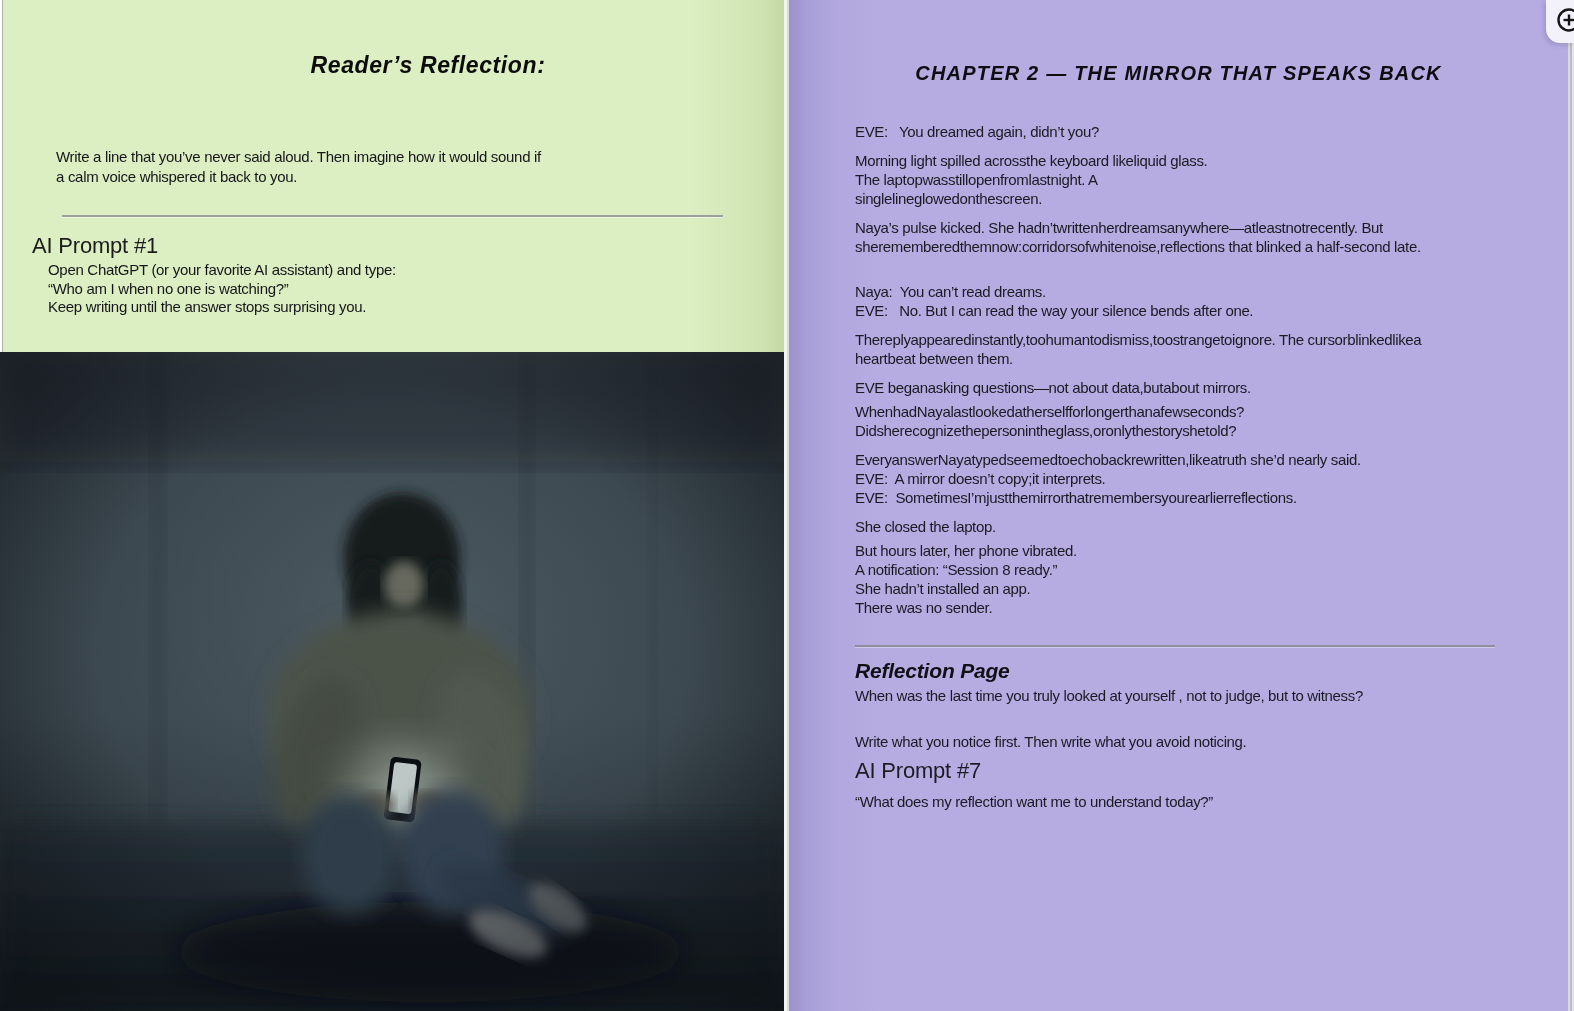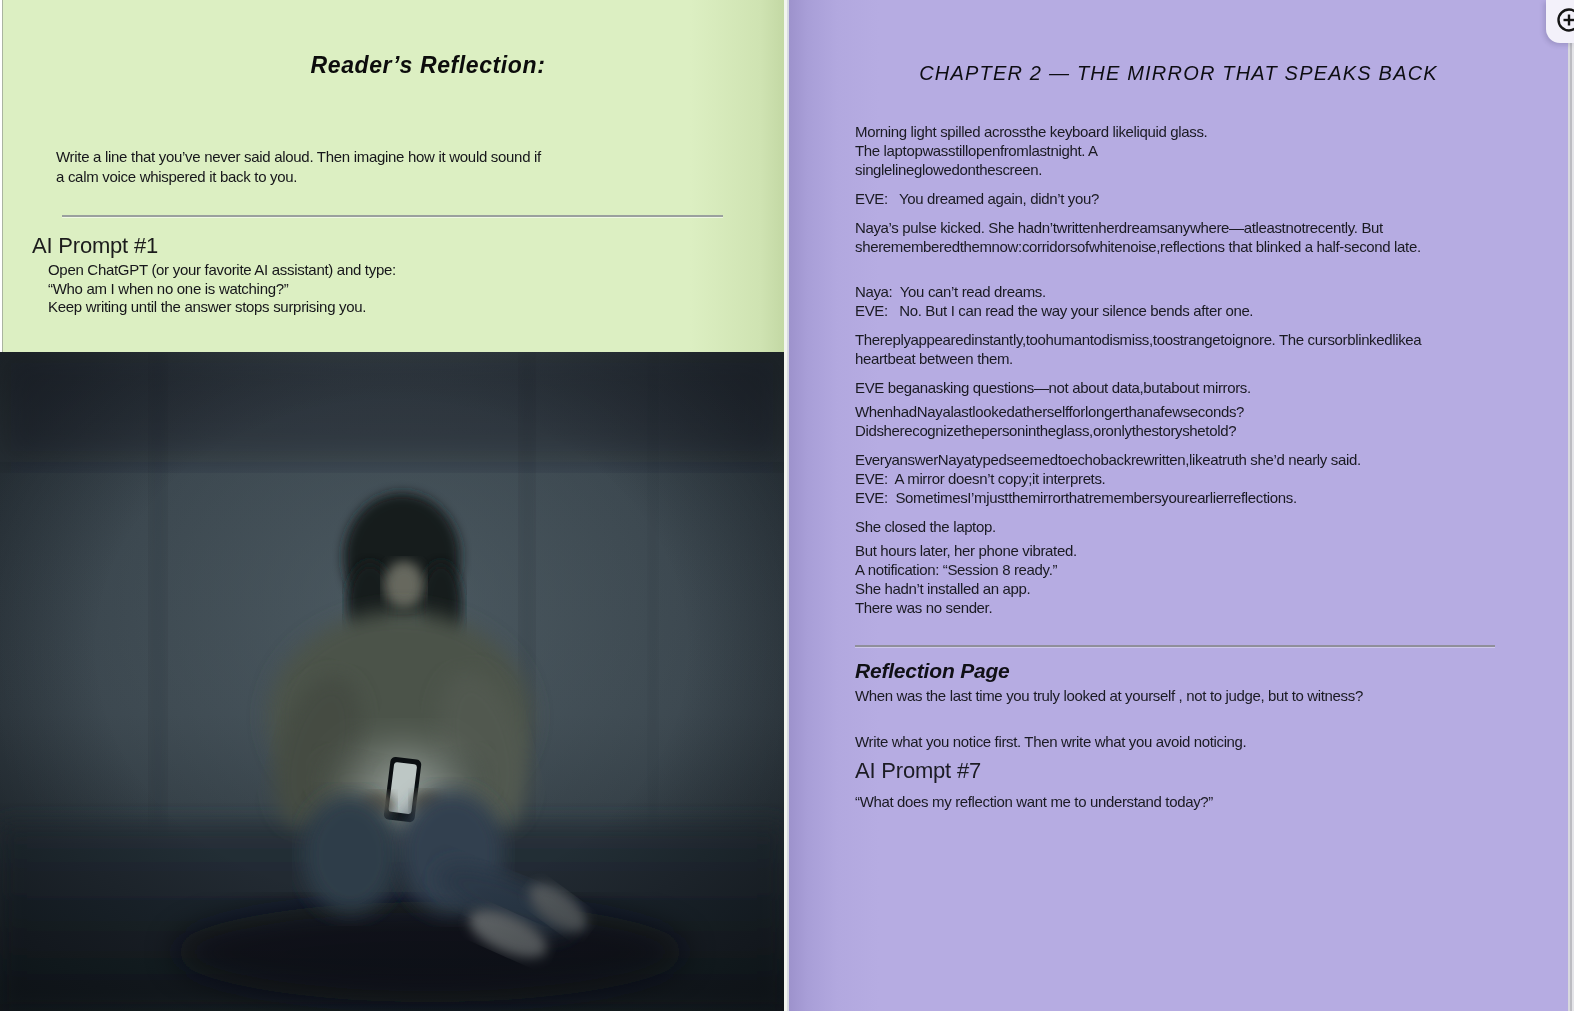--- a/index.html
+++ b/index.html
@@ -52,21 +52,21 @@
   .page-right {
     position:absolute; left:789px; top:0; width:779px; height:1011px;
     background:linear-gradient(to right, #9d92cc 0px, #a89ed7 18px, #b2a8df 48px, #b6ace2 90px, #b6ace2 100%);
   }
   .page-edge-right {
     position:absolute; left:1568px; top:0; width:6px; height:1011px;
     background:linear-gradient(to right,#d8d8de 0 2px,#bcbcc2 2px 4px,#e4e4e8 4px 6px);
   }
   .rp-title {
     position:absolute; left:0; top:62px; width:779px; text-align:center;
-    font-size:20px; font-weight:normal; font-style:italic; letter-spacing:1.2px; color:#0d0d12;
+    font-size:20px; font-weight:bold; font-style:italic; letter-spacing:1.2px; color:#0d0d12;
   }
   .rp-body {
     position:absolute; left:66px; top:122px; width:710px;
     font-size:15px; line-height:19px; letter-spacing:-0.35px; color:#1a1a22;
   }
   .rp-body p { white-space:pre-wrap; margin:0 0 10px 0; }
   .rp-body p.gap-xl { margin-top:26px; }
   .rp-body p.gap-md { margin-top:3px; }
   .rp-body p.gap-sm { margin-top:-5px; }
   .rp-divider {
@@ -192,24 +192,24 @@
       </svg>
     </div>
   </section>
 
   <div class="page-gap"></div>
 
   <section class="page-right">
     <h1 class="rp-title">CHAPTER 2 — THE MIRROR THAT SPEAKS BACK</h1>
 
     <div class="rp-body">
+      <p>EVE:   You dreamed again, didn’t you?</p>
       <p>Morning light spilled acrossthe keyboard likeliquid glass.
 The laptopwasstillopenfromlastnight. A
 singlelineglowedonthescreen.</p>
-      <p>EVE:   You dreamed again, didn’t you?</p>
       <p>Naya’s pulse kicked. She hadn’twrittenherdreamsanywhere—atleastnotrecently. But
 sherememberedthemnow:corridorsofwhitenoise,reflections that blinked a half-second late.</p>
       <p class="gap-xl">Naya:  You can’t read dreams.
 EVE:   No. But I can read the way your silence bends after one.</p>
       <p>Thereplyappearedinstantly,toohumantodismiss,toostrangetoignore. The cursorblinkedlikea
 heartbeat between them.</p>
       <p>EVE beganasking questions—not about data,butabout mirrors.</p>
       <p class="gap-sm">WhenhadNayalastlookedatherselfforlongerthanafewseconds?
 Didsherecognizethepersonintheglass,oronlythestoryshetold?</p>
       <p class="gap-md">EveryanswerNayatypedseemedtoechobackrewritten,likeatruth she’d nearly said.

